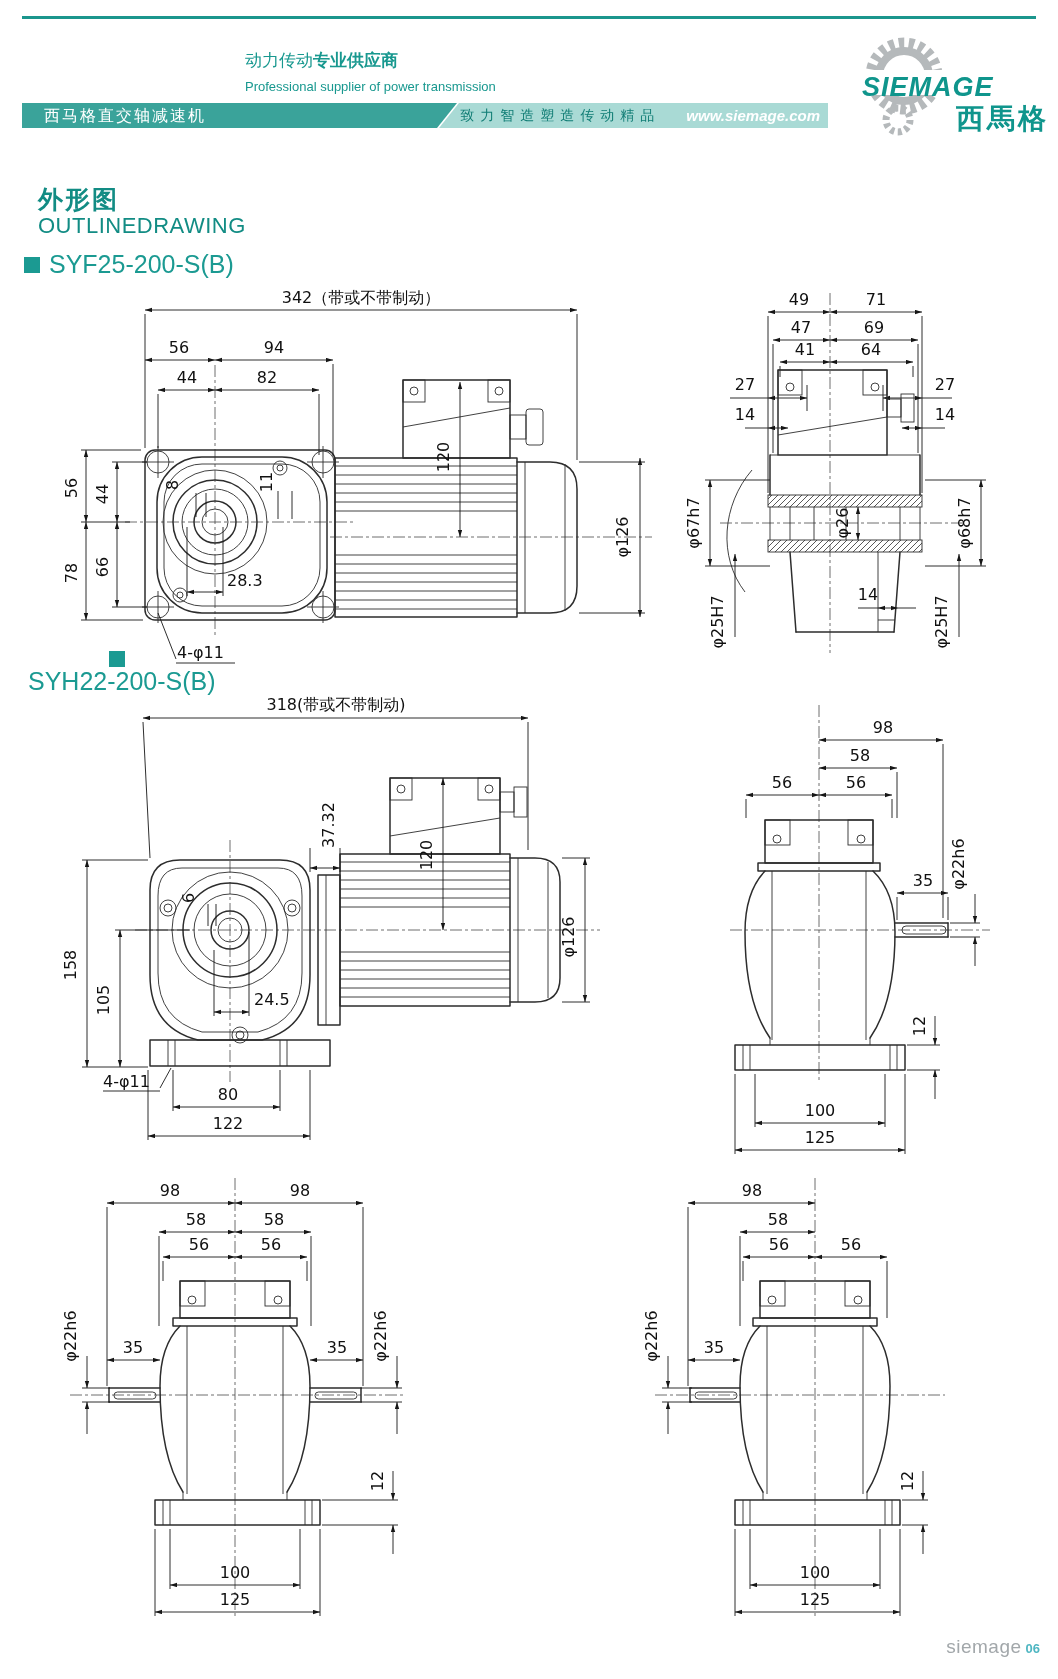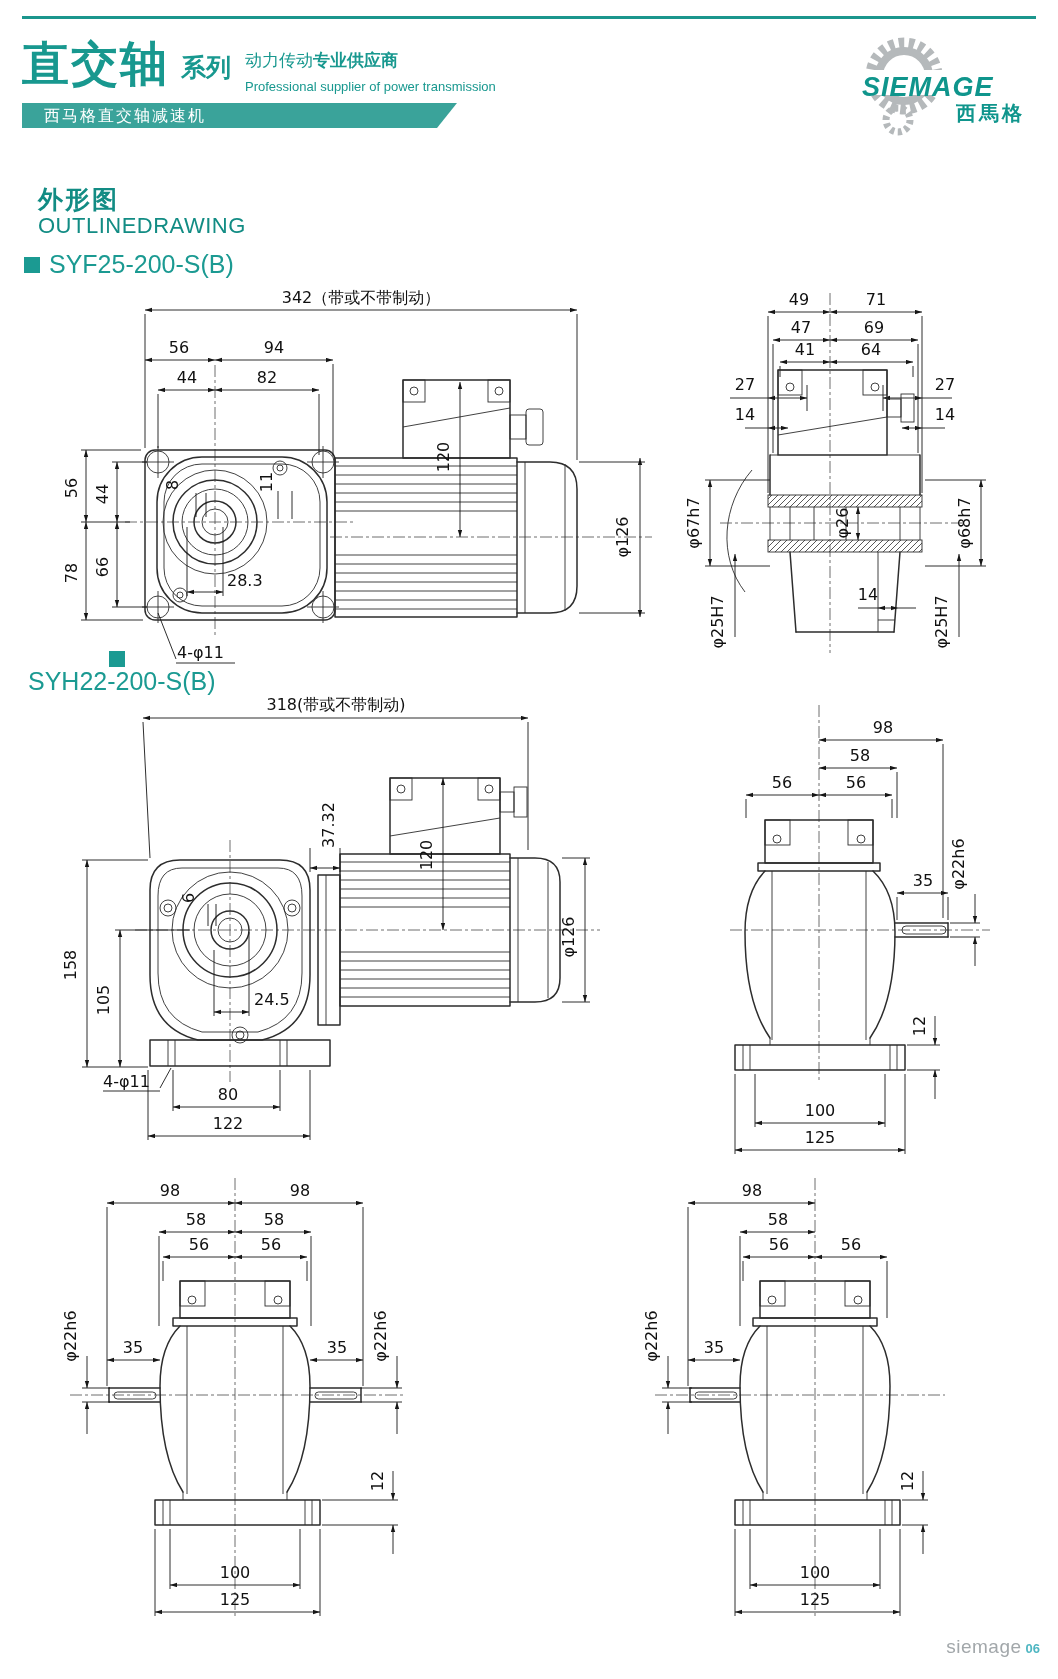--- a/index.html
+++ b/index.html
@@ -22,21 +22,21 @@
     color:#fff;font-size:16px;line-height:25px;padding-left:22px;box-sizing:border-box;letter-spacing:2px;}
   .banner .light{position:absolute;left:417px;top:0;width:441px;height:25px;background:#a9dad5;
     clip-path:polygon(20px 0,100% 0,100% 100%,0 100%);
     display:flex;align-items:center;justify-content:flex-end;padding-right:60px;box-sizing:border-box;gap:26px;}
   .banner .slogan{color:#117d75;font-size:14px;letter-spacing:6px;white-space:nowrap;}
   .banner .url{color:#ffffff;font-size:15px;font-weight:bold;font-style:italic;white-space:nowrap;}
   .logo{left:828px;top:28px;width:212px;height:108px;background:#fff;}
   .logo .swoosh{position:absolute;left:16px;top:42px;width:186px;height:25px;background:#fff;transform:skewX(-14deg);}
   .logo .name{position:absolute;left:34px;top:44px;font-size:27px;font-weight:900;font-style:italic;
     color:#0f958c;letter-spacing:1px;white-space:nowrap;}
-  .logo .namecn{position:absolute;left:128px;top:72px;font-size:20px;font-weight:bold;
+  .logo .namecn{position:absolute;left:128px;top:72px;font-size:28px;font-weight:bold;
     font-family:"DejaVu Serif","Liberation Serif",serif;color:#0f958c;letter-spacing:3px;white-space:nowrap;}
 
   
   .sec-cn{left:38px;top:183px;font-size:25px;font-weight:800;color:#128c84;letter-spacing:2px;}
   .sec-en{left:38px;top:213px;font-size:22px;color:#128c84;letter-spacing:0.5px;}
   .model{display:flex;align-items:center;color:#1b9a92;font-size:25px;}
   .model .sq{width:16px;height:16px;background:#1b9a92;display:inline-block;margin-right:9px;}
   .model1{left:24px;top:250px;}
   .model2{left:28px;top:651px;flex-direction:column;}
 
@@ -64,32 +64,32 @@
       <marker id="ar" orient="auto-start-reverse" markerWidth="9" markerHeight="6" refX="8" refY="2.5">
         <path d="M0,0L8,2.5L0,5Z" fill="#161616"></path>
       </marker>
       <pattern id="hp" patternUnits="userSpaceOnUse" width="6" height="6">
         <path d="M0,6 L6,0" stroke="#2d2d2d" stroke-width="0.8"></path>
       </pattern>
     </defs>
   </svg>
 
   <div class="abs toprule"></div>
-  <div class="abs series">
-    <span class="big">直交轴</span>
-    <span class="suf">系列</span>
-  </div>
   <div class="abs supplier">
     <div class="l1">
       <span>动力传动</span><b>专业供应商</b>
     </div>
     <div class="l2">Professional supplier of power transmission</div>
   </div>
   <div class="abs banner">
     <div class="dark">西马格直交轴减速机</div>
+    <div class="light">
+      <span class="slogan">致力智造塑造传动精品</span>
+      <span class="url">www.siemage.com</span>
+    </div>
   </div>
   <div class="abs logo">
     <svg width="130" height="108" style="position:absolute;left:14px;top:0">
       <circle cx="62" cy="48" r="33" fill="none" stroke="#b5b9bb" stroke-width="11" stroke-dasharray="5.5 4.5"></circle>
       <circle cx="62" cy="48" r="25" fill="none" stroke="#b5b9bb" stroke-width="8"></circle>
       <circle cx="56" cy="92" r="12" fill="none" stroke="#b5b9bb" stroke-width="7" stroke-dasharray="4 3.5"></circle>
     </svg>
     <div class="swoosh"></div>
     <div class="name">SIEMAGE</div>
     <div class="namecn">西馬格</div>

